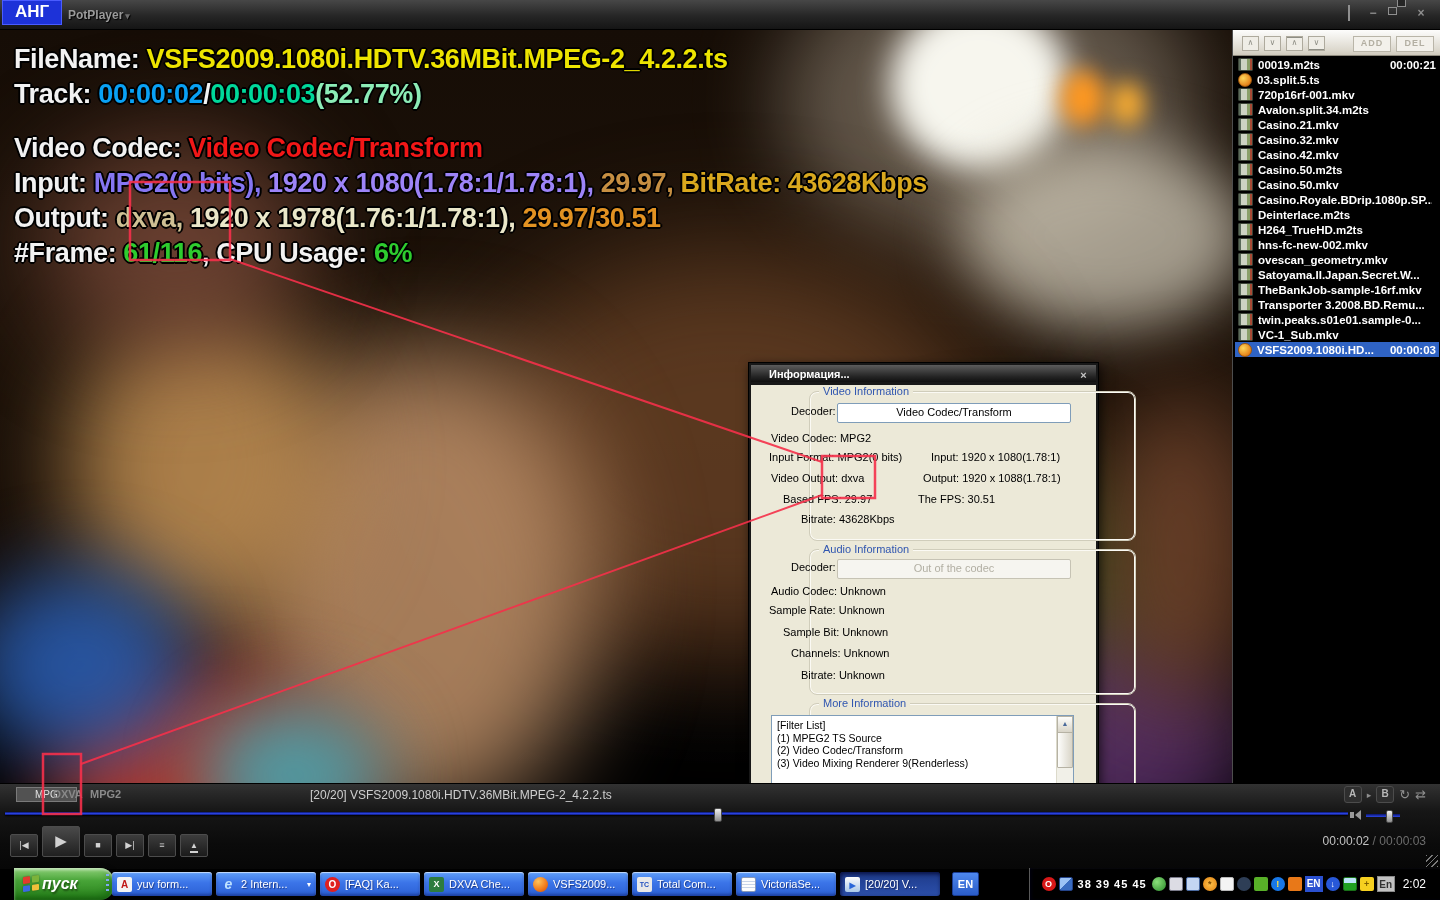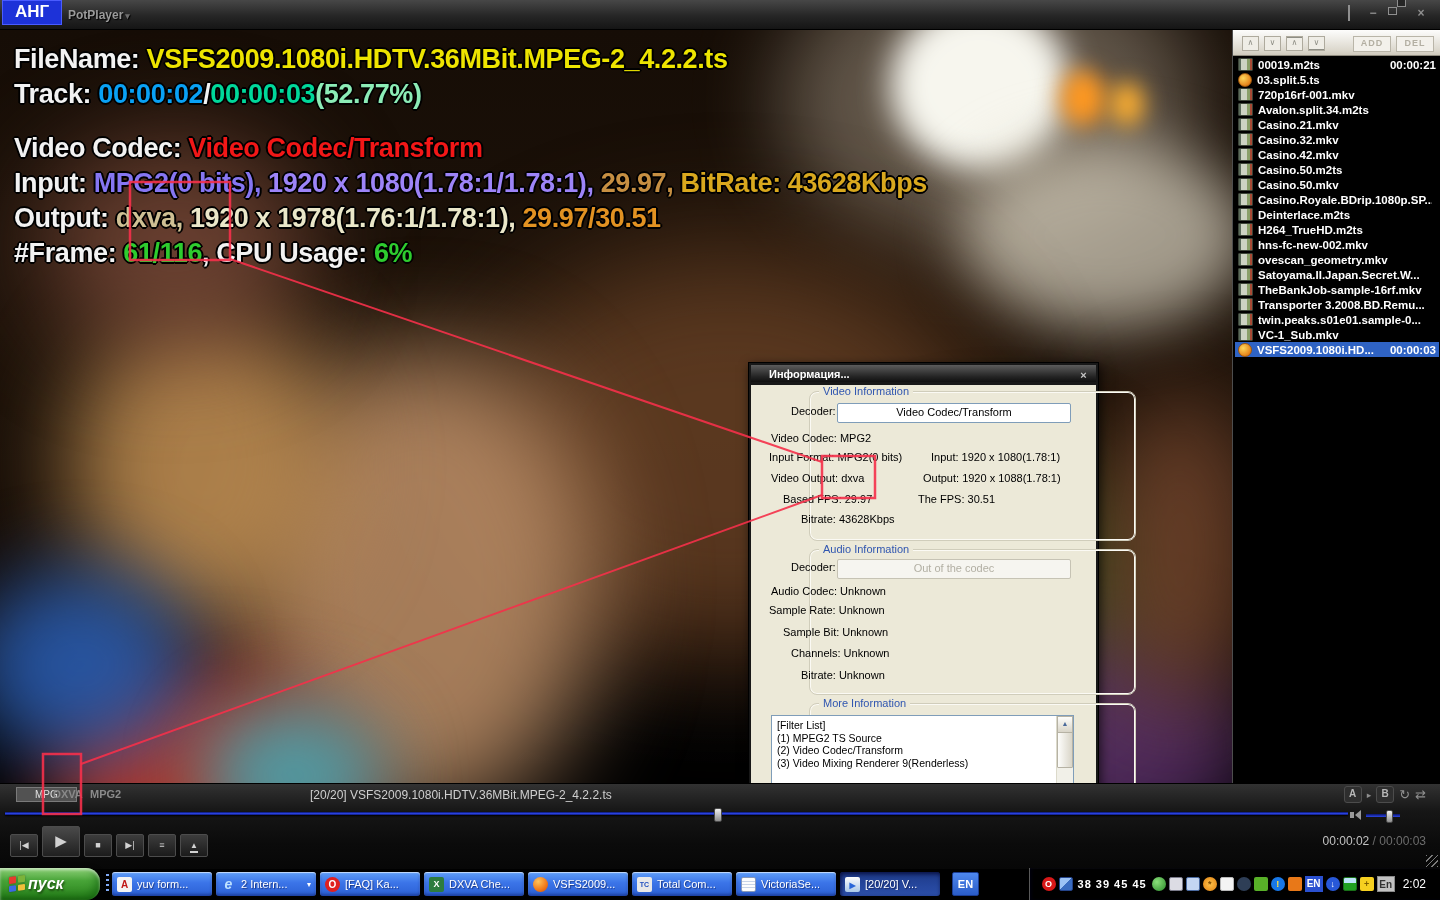--- a/index.html
+++ b/index.html
@@ -126,21 +126,21 @@
   .tb-play{width:36px;height:29px;font-size:15px;line-height:28px;background:linear-gradient(#4a4a4a,#202020);}
   .ej{border-bottom:2px solid #d2d2d2;padding-bottom:0px;line-height:11px;display:inline-block;font-size:8px;}
   .time{position:absolute;right:14px;top:50px;font-size:12px;color:#c2c2c2;white-space:nowrap;}
   .time .tot{color:#6d6d6d;}
   .grip{position:absolute;right:2px;bottom:2px;width:12px;height:12px;
     background:repeating-linear-gradient(135deg,#7a7a7a 0 1px,transparent 1px 4px);}
 
   
   .taskbar{position:absolute;left:0;top:868px;width:1440px;height:32px;
     background:linear-gradient(#5a9af8 0%,#3励 0%,#3c80f0 4%,#2663e0 10%,#2257d0 46%,#1c49bb 92%,#193f9f 100%);}
-  .start{position:absolute;left:0;top:0;height:32px;width:100px;border-radius:0 14px 14px 0;
+  .start{position:absolute;left:14px;top:0;height:32px;width:100px;border-radius:0 14px 14px 0;
     background:linear-gradient(#8fd379,#47a337 40%,#2f8a21 85%,#257318);
     box-shadow:inset 0 2px 3px rgba(255,255,255,.55),inset -4px -4px 8px rgba(0,70,0,.45),2px 0 5px rgba(0,0,0,.45);
     color:#fff;font-weight:bold;font-style:italic;font-size:16px;line-height:31px;padding-left:28px;
     text-shadow:1px 2px 2px #1c4e10;box-sizing:border-box;}
   .winflag{position:absolute;left:9px;top:8px;width:16px;height:15px;transform:skewY(-8deg);
     display:grid;grid-template:1fr 1fr/1fr 1fr;gap:2px;}
   .winflag span{border-radius:1px;box-shadow:0 0 2px rgba(0,0,0,.4);}
   .fl-r{background:#e33b2e;} .fl-g{background:#7bb33a;} .fl-b{background:#3b6ae3;} .fl-y{background:#f0c03a;}
   .ql-sep{position:absolute;left:106px;top:6px;width:3px;height:20px;
     background:repeating-linear-gradient(#7fa8f2 0 2px,transparent 2px 5px);}

